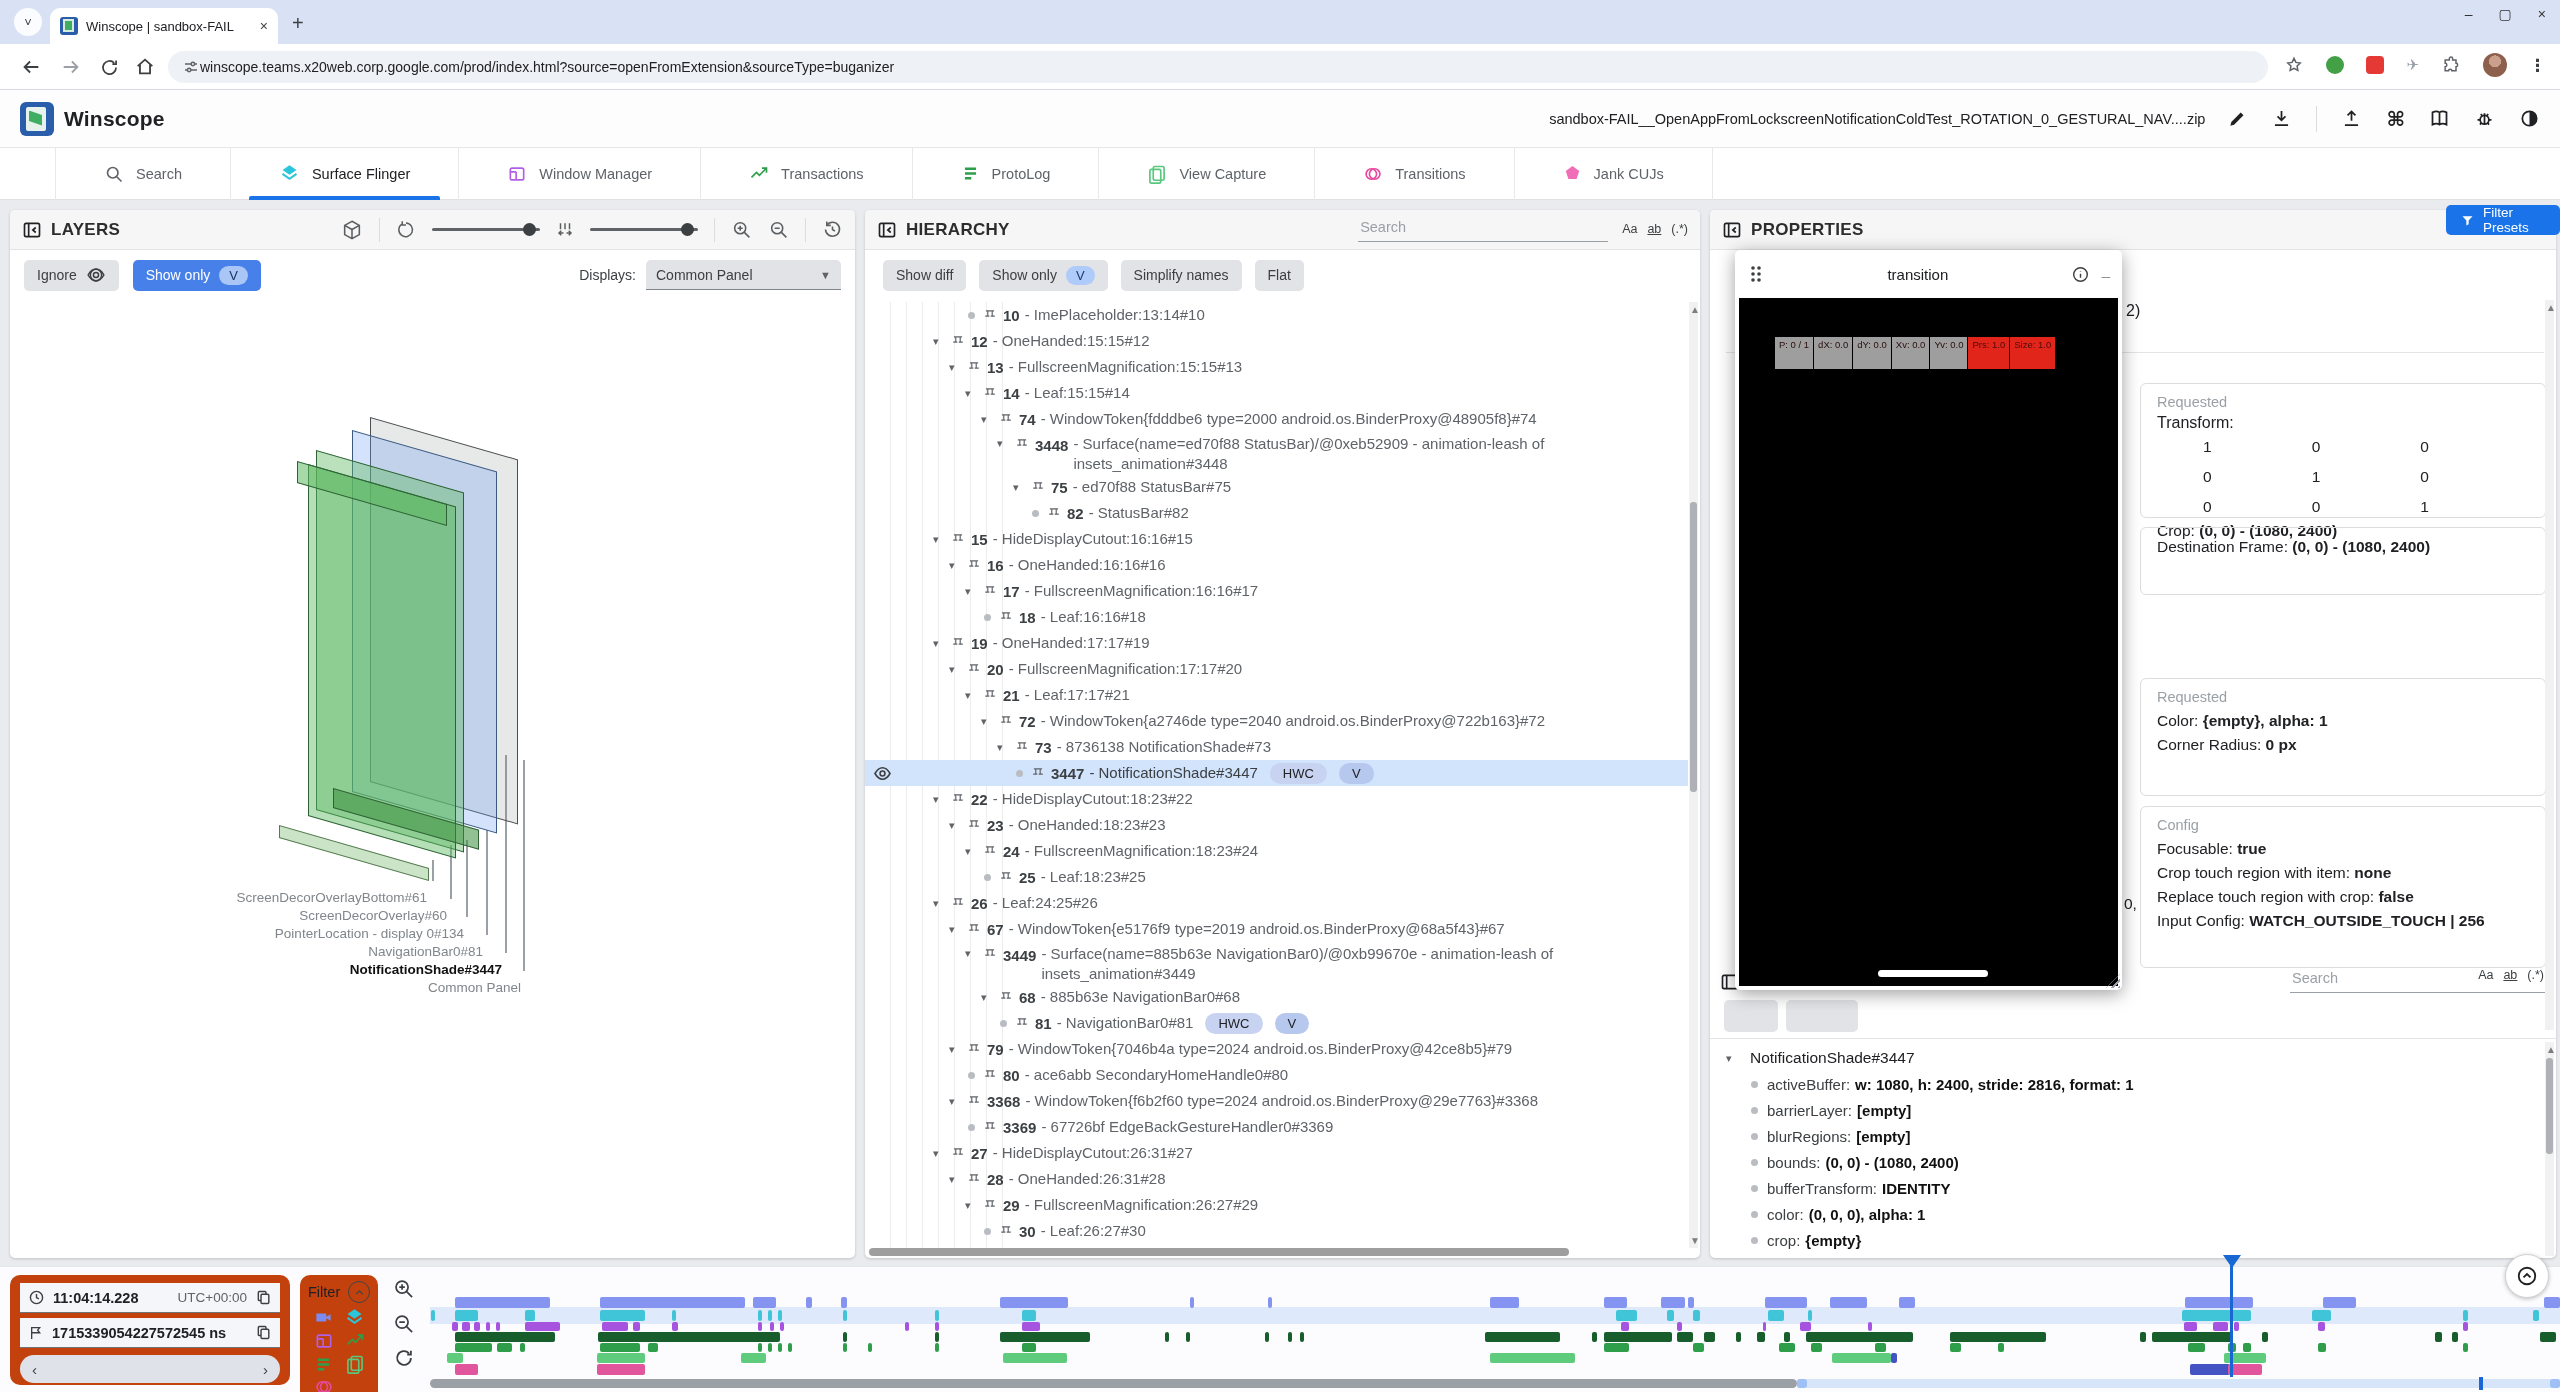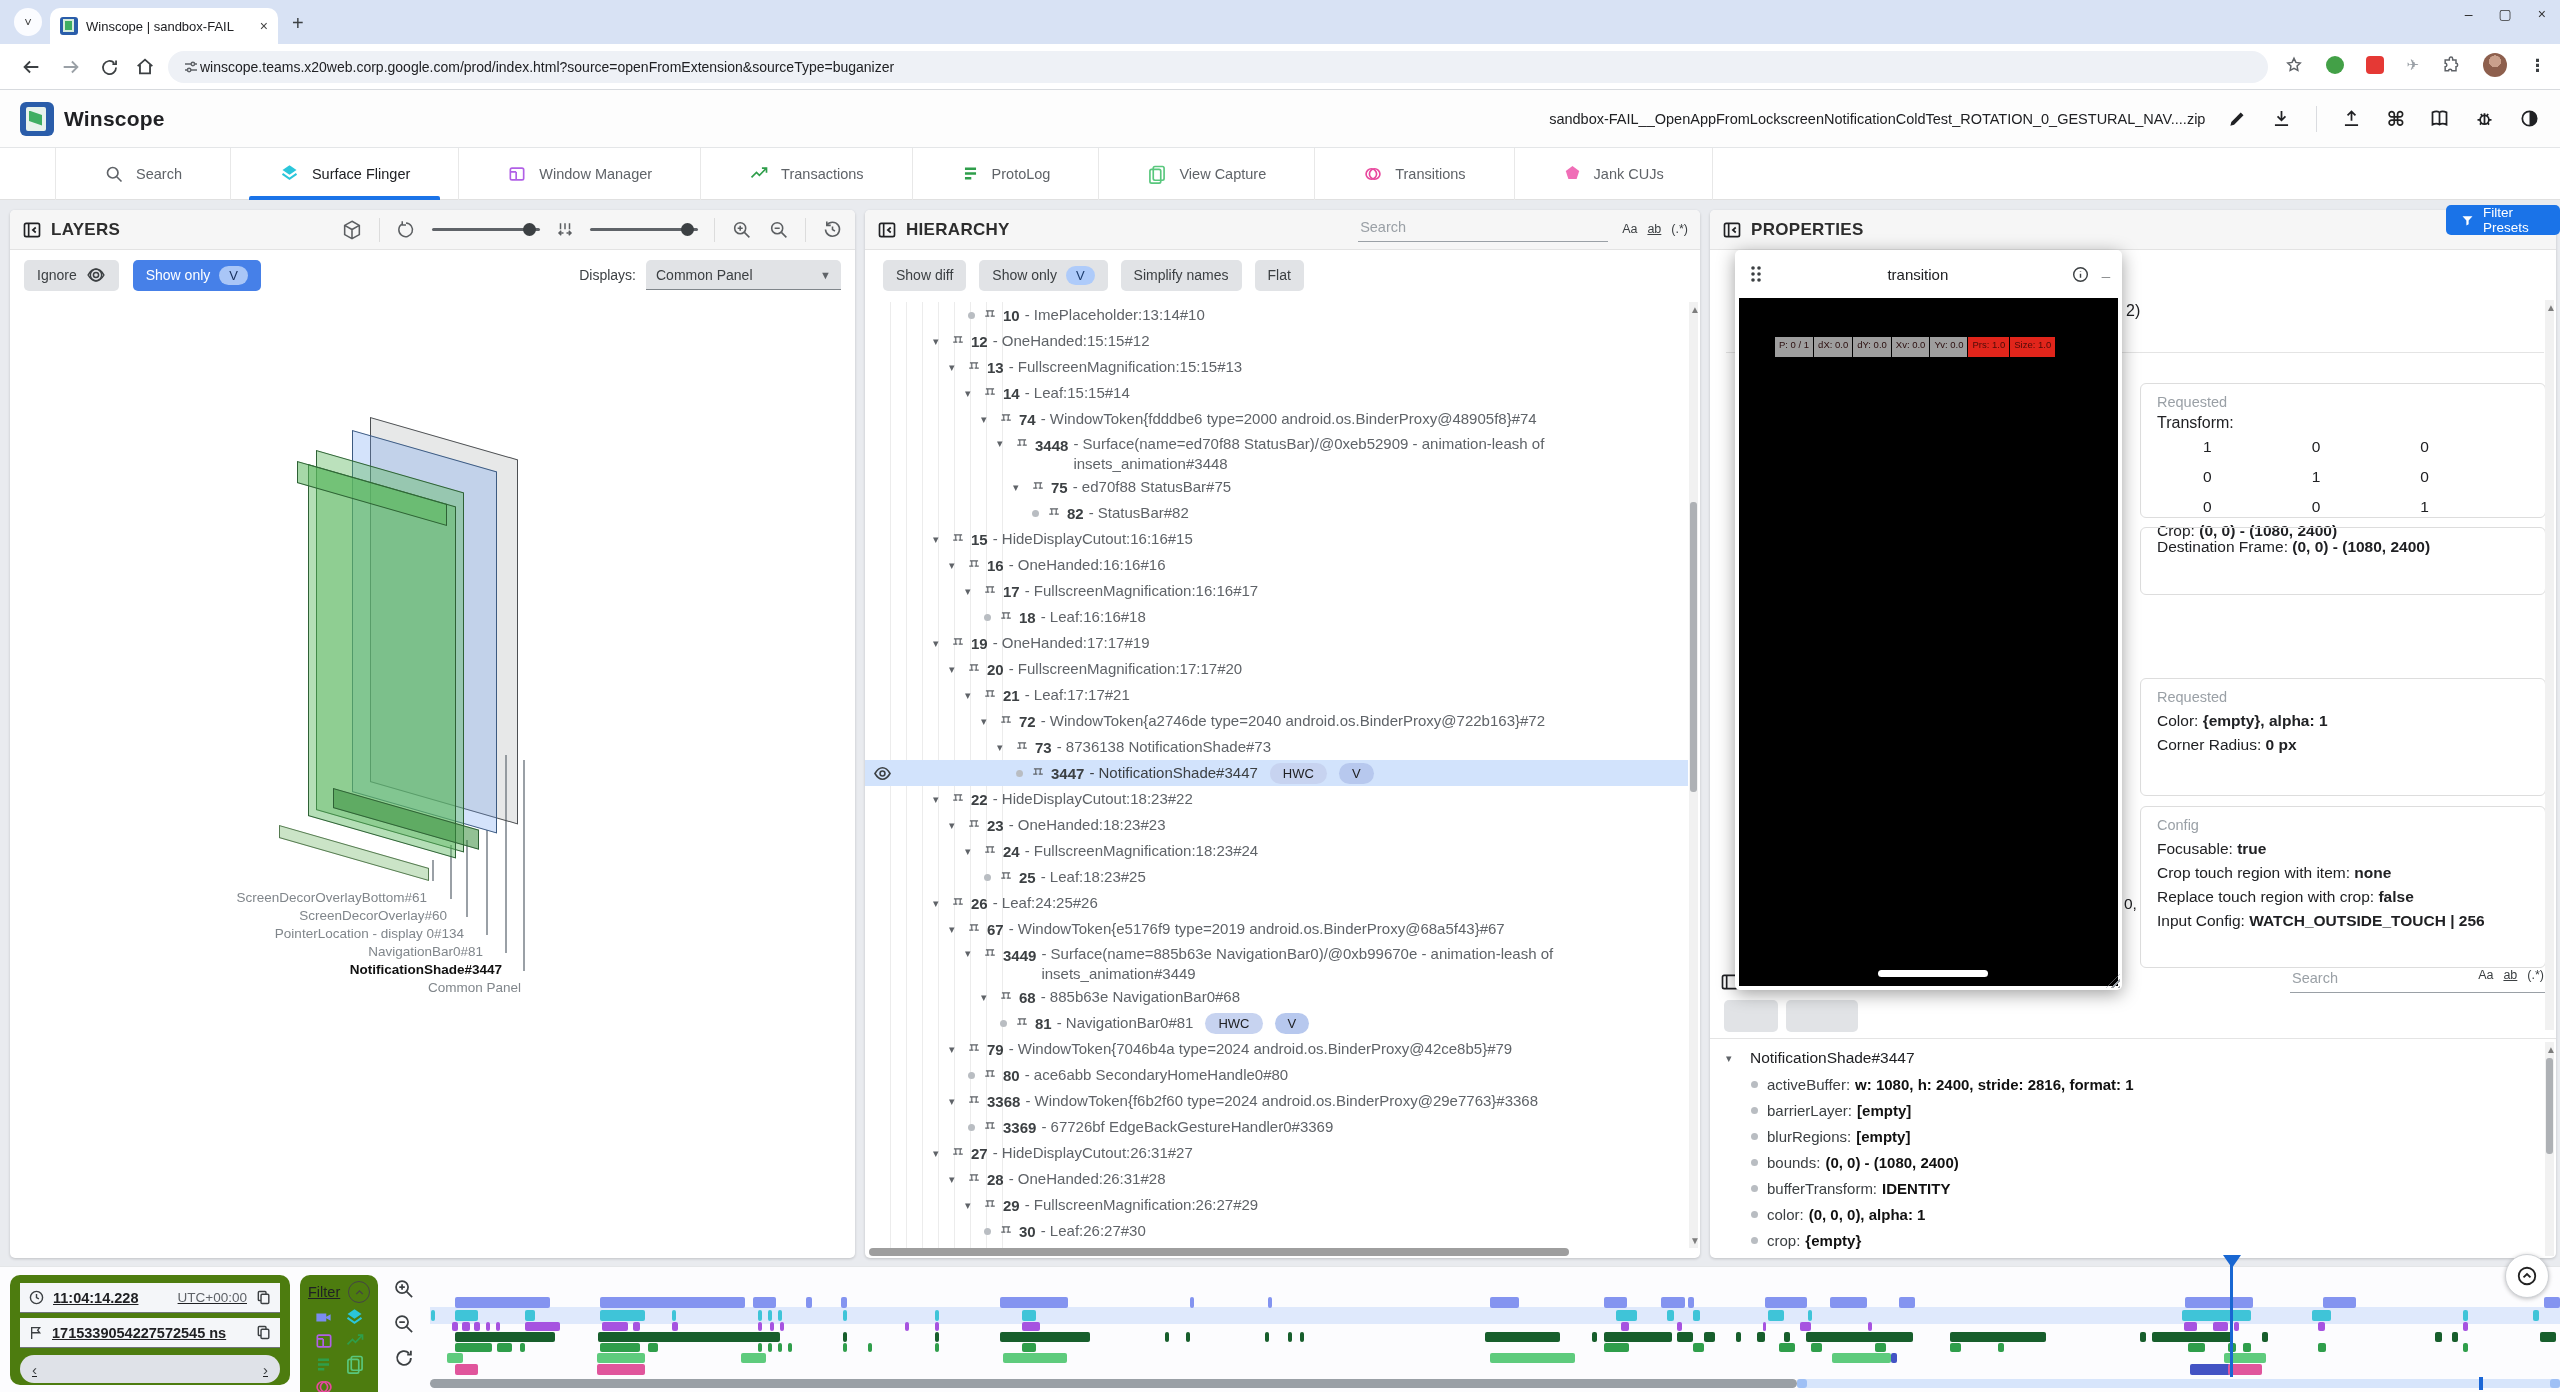--- a/index.html
+++ b/index.html
@@ -119,30 +119,30 @@
   .pitem .v { font-weight:bold; margin-left:5px; color:#111; }
   #fab { position:absolute; left:795px; top:1004px; width:44px; height:44px; border-radius:50%; background:#fff; border:1px solid #cfd2d6; box-shadow:0 1px 4px rgba(0,0,0,.25); display:flex; align-items:center; justify-content:center; color:#222; z-index:20; }
 
   
   #transition-win { position:absolute; left:1735px; top:250px; width:387px; height:740px; background:#fff; border-radius:5px; box-shadow:0 4px 18px rgba(0,0,0,.38); z-index:40; }
   #tw-header { height:48px; display:flex; align-items:center; padding:0 12px; }
   #tw-title { flex:1; text-align:center; font-size:15px; color:#202124; }
   #tw-actions { display:flex; align-items:center; gap:12px; color:#3c4043; }
   #tw-min { font-weight:bold; font-size:15px; padding-bottom:8px; }
   #tw-shot { position:absolute; left:4px; right:4px; top:48px; bottom:4px; background:#000; }
-  #debug-bar { position:absolute; left:36px; top:39px; height:20px; display:flex; }
+  #debug-bar { position:absolute; left:36px; top:39px; height:32px; display:flex; }
   .dcell { background:#9e9e9e; color:#2a0d0d; font-size:9.5px; line-height:16px; padding:0 4px; margin-right:1px; white-space:nowrap; }
   .dcell.alert { background:#e1251b; color:#4d0b08; }
   #home-ind { position:absolute; left:139px; top:672px; width:110px; height:7px; border-radius:4px; background:#fff; }
   #tw-resize { position:absolute; right:2px; bottom:2px; width:14px; height:14px;
       background:repeating-linear-gradient(135deg, transparent 0 3px, #9aa0a6 3px 5px); clip-path:polygon(100% 0,100% 100%,0 100%); }
 
   
   #timeline { position:absolute; left:0; top:1266px; width:2560px; height:126px; background:#fcfcfe; border-top:1px solid #e4e6e8; }
-  .tl-card { position:absolute; background:#4d7c0f; border-radius:10px;text-decoration:underline; }
+  .tl-card { position:absolute; background:#c2410c; border-radius:10px; }
   #tl-left { left:10px; top:8px; width:280px; height:110px; padding:8px 10px; }
   .tl-input { height:30px; background:#f4f6f9; border-bottom:1px solid #6f7479; display:flex; align-items:center; gap:8px; padding:0 8px; margin-bottom:5px; font-size:14.5px; }
   .tl-input .val { font-weight:bold; }
   .tl-input .tz { margin-left:auto; color:#5f6368; font-size:13.5px; }
   .tl-input .ico { color:#3c4043; }
   #tl-pager { height:28px; background:#dfe2e8; border-radius:14px; display:flex; align-items:center; justify-content:space-between; padding:0 12px; color:#3c4043; font-size:15px; margin-top:7px; }
   #tl-filter { left:300px; top:8px; width:78px; height:136px; padding:6px 8px; }
   #tl-filter .frow { display:flex; align-items:center; justify-content:space-between; margin-bottom:2px; }
   #filter-label { font-size:14.5px; color:#202124; }
   .circ-btn { width:22px; height:22px; border-radius:50%; border:1.5px solid #444; display:flex; align-items:center; justify-content:center; color:#444; }

